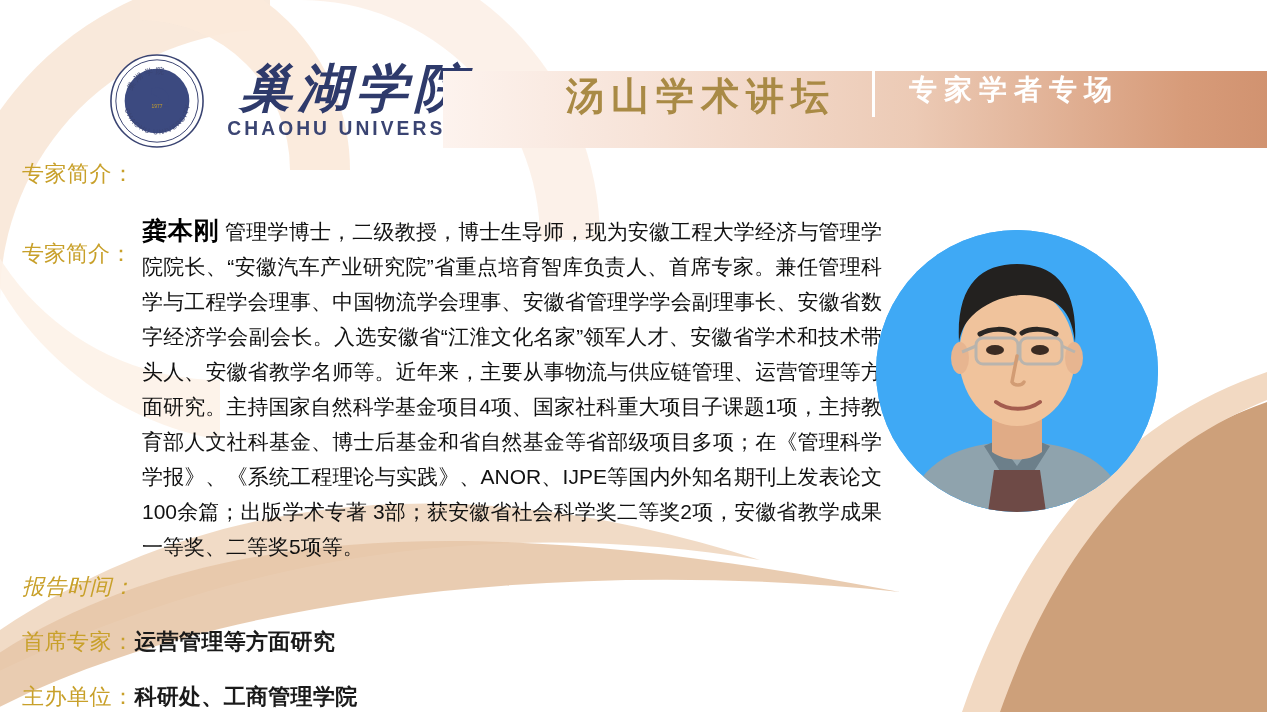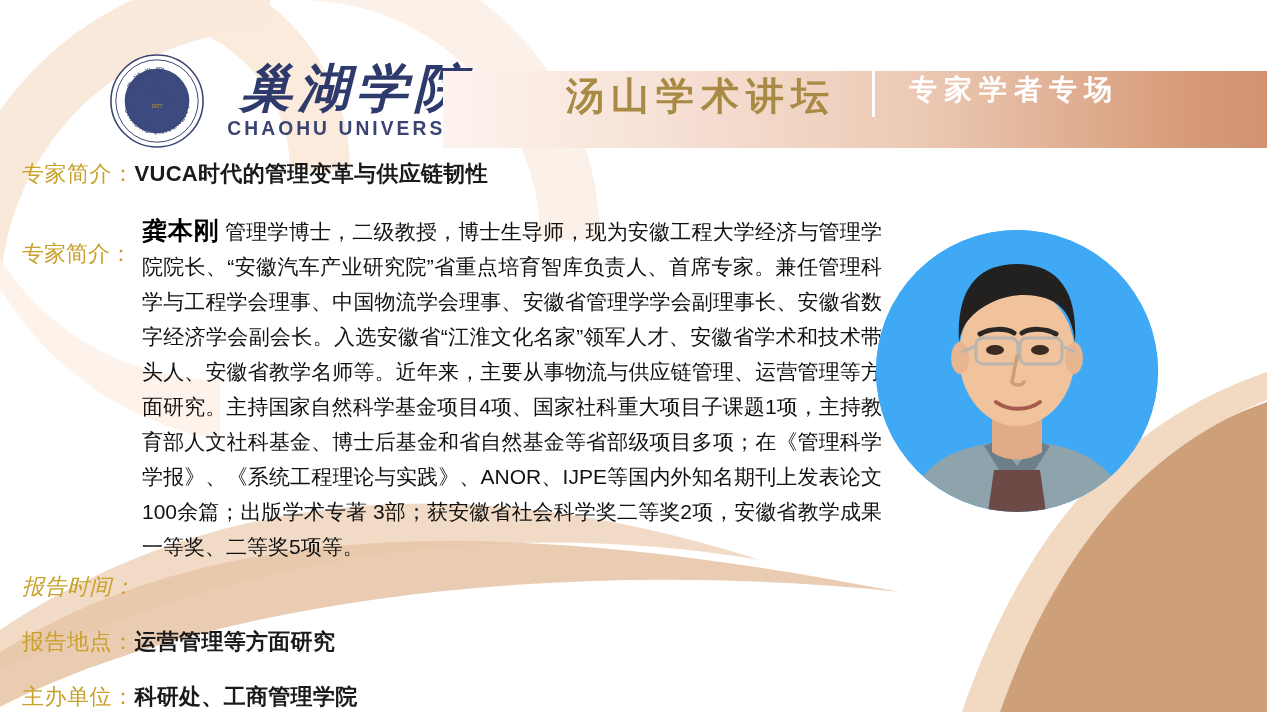--- a/index.html
+++ b/index.html
@@ -172,21 +172,20 @@
 
     <div class="banner">
       <div class="banner-title">汤山学术讲坛</div>
       <div class="banner-sep"></div>
       <div class="banner-sub">专家学者专场</div>
     </div>
   </div>
 
   <div class="row row-title">
     <span class="label">专家简介：</span>
-    <span class="value-strong">VUCA时代的管理变革与供应链韧性</span>
   </div>
 
   <div class="row row-bio">
     <div class="bio-inner">
       <span class="bio-label">专家简介：</span>
       <div class="bio-body">
         <span class="bio-name">龚本刚</span><span> 管理学博士，二级教授，博士生导师，现为安徽工程大学经济与管理学院院长、“安徽汽车产业研究院”省重点培育智库负责人、首席专家。兼任管理科学与工程学会理事、中国物流学会理事、安徽省管理学学会副理事长、安徽省数字经济学会副会长。入选安徽省“江淮文化名家”领军人才、安徽省学术和技术带头人、安徽省教学名师等。近年来，主要从事物流与供应链管理、运营管理等方面研究。主持国家自然科学基金项目4项、国家社科重大项目子课题1项，主持教育部人文社科基金、博士后基金和省自然基金等省部级项目多项；在《管理科学学报》、《系统工程理论与实践》、ANOR、IJPE等国内外知名期刊上发表论文100余篇；出版学术专著 3部；获安徽省社会科学奖二等奖2项，安徽省教学成果一等奖、二等奖5项等。</span>
       </div>
     </div>
   </div>
@@ -225,21 +224,21 @@
 
       <path d="M 120 172 C 132 181 152 181 164 172" stroke="#a45c4e" stroke-width="4" fill="none" stroke-linecap="round"></path>
     </svg>
   </div>
 
   <div class="row row-time">
     <span class="label">报告时间：</span>
   </div>
 
   <div class="row row-place">
-    <span class="label">报告地点：</span>
+    <span class="label">首席专家：</span>
     <span class="value-strong">运营管理等方面研究</span>
   </div>
 
   <div class="row row-org">
     <span class="label">主办单位：</span>
     <span class="value-strong">科研处、工商管理学院</span>
   </div>
 
 </div>
 

